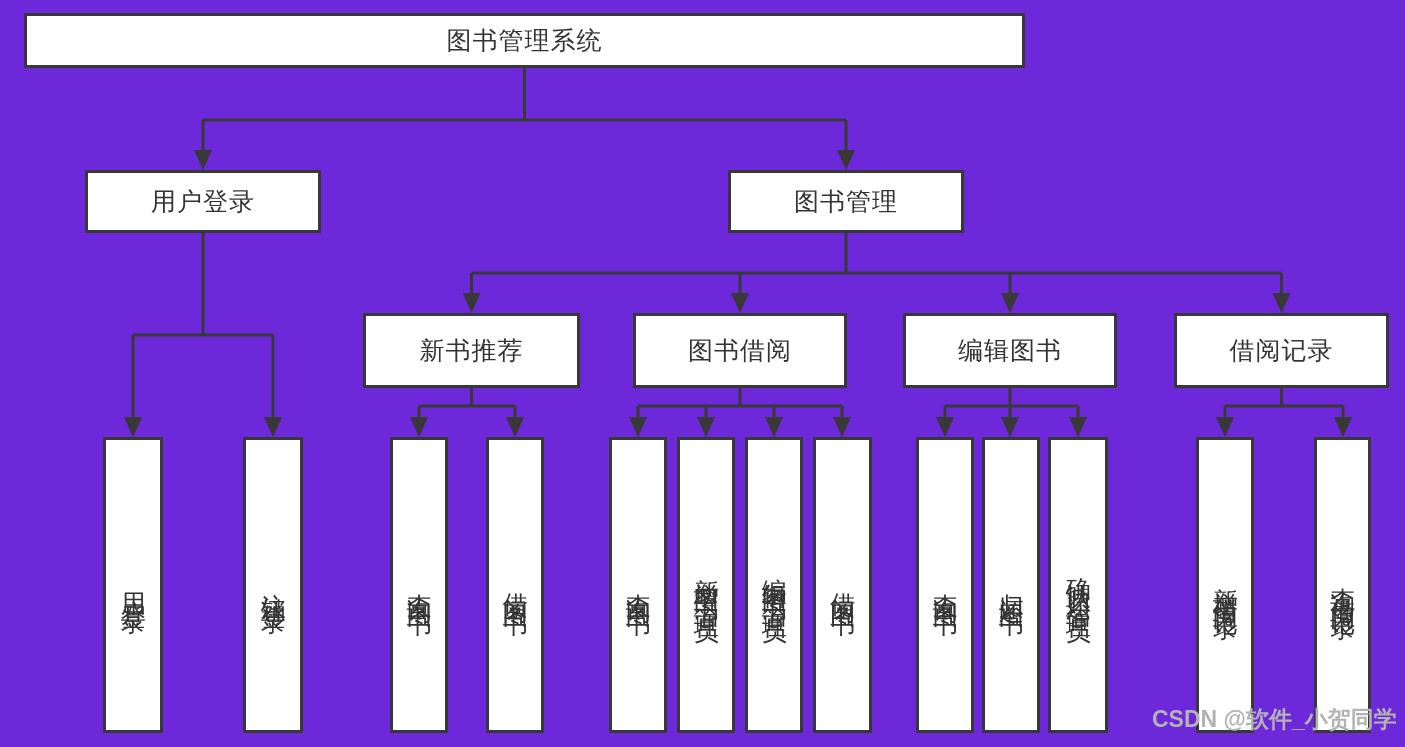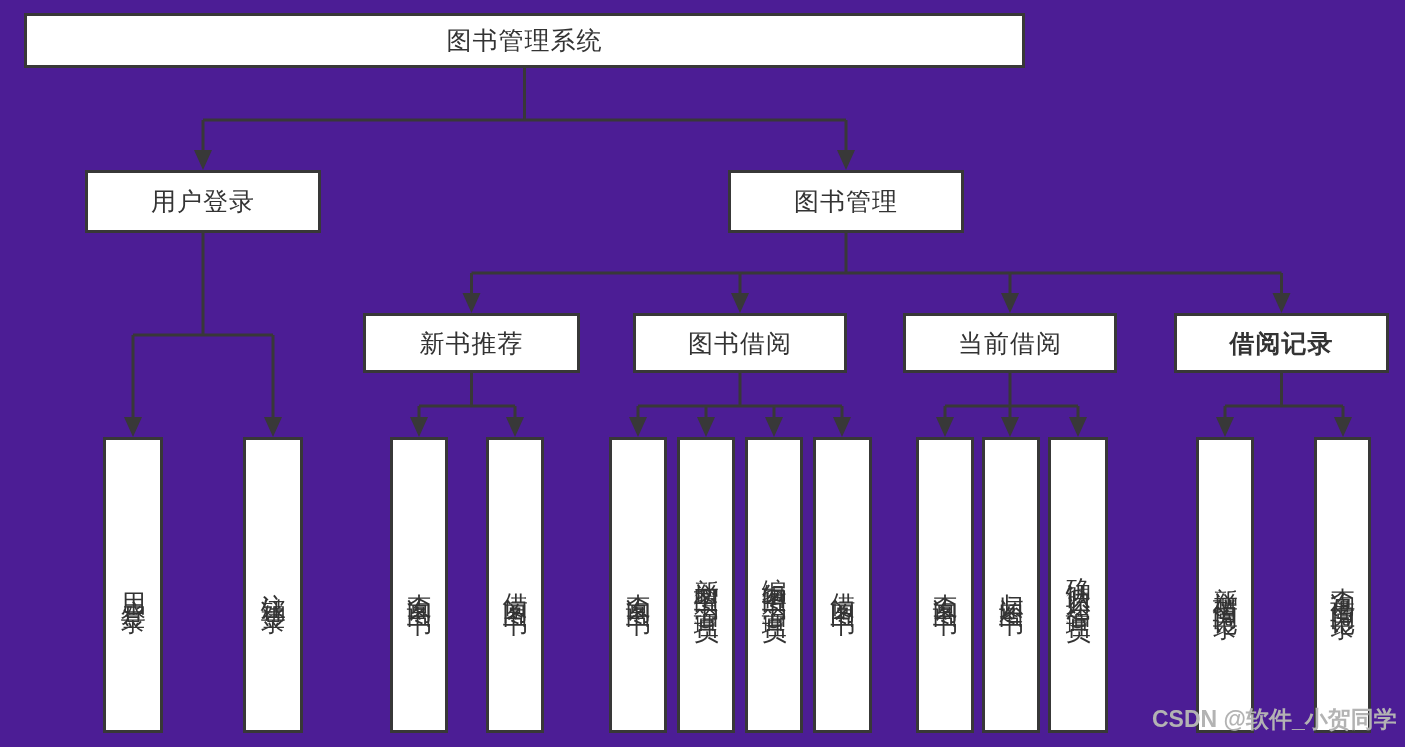--- a/index.html
+++ b/index.html
@@ -1,19 +1,19 @@
 <!DOCTYPE html>
 <html><head>
 <meta charset="utf-8">
 <style>
   html,body{margin:0;padding:0;background:#ffffff;}
   #stage{
     position:relative;
     width:1405px;height:747px;
-    background:#4c1d95;
+    background:#6d28d9;
     font-family:"Liberation Sans","DejaVu Sans",sans-serif;
     overflow:hidden;
   }
   #wires{position:absolute;left:0;top:0;width:1405px;height:747px;}
   .node{
     position:absolute;
     box-sizing:border-box;
     background:#ffffff;
     border:3px solid #383838;
     display:flex;align-items:center;justify-content:center;
@@ -26,25 +26,25 @@
     font-size:25px;
     line-height:1.1;
     letter-spacing:6px;
     color:#333333;
   }
   
   .root  {left:24px;  top:13px;  width:1001px; height:55px;}
   .lvl2  {top:170px; height:63px; width:236px;}
   .b-userlogin{left:85px;}
   .b-bookmgmt{left:728px;font-family:Liberation Serif, serif;}
-  .lvl3  {top:313px; height:60px;}
+  .lvl3  {top:313px; height:75px;}
   .g-newbook {left:363px; width:217px;}
   .g-borrow  {left:633px; width:214px;}
   .g-current {left:903px; width:214px;}
-  .g-records {left:1174px;width:215px;font-weight:bold;}
+  .g-records {left:1174px;width:215px;}
   .leaf  {top:437px; height:296px;}
   .watermark{
     position:absolute;
     left:1152px;top:704px;
     width:253px;
     font-size:23px;
     color:#b3b3b3;
     white-space:nowrap;
     z-index:5;
     font-weight:bold;
@@ -104,21 +104,21 @@
     <span>图书管理</span>
   </div>
 
   <div class="node node-h lvl3 g-newbook">
     <span>新书推荐</span>
   </div>
   <div class="node node-h lvl3 g-borrow">
     <span>图书借阅</span>
   </div>
   <div class="node node-h lvl3 g-current">
-    <span>当前借阅</span>
+    <span>编辑图书</span>
   </div>
   <div class="node node-h lvl3 g-records">
     <span>借阅记录</span>
   </div>
 
   <div class="node node-v leaf" style="left:103px;width:60px;">
     <span class="vtxt">用户登录</span>
   </div>
   <div class="node node-v leaf" style="left:243px;width:60px;">
     <span class="vtxt">注销登录</span>

